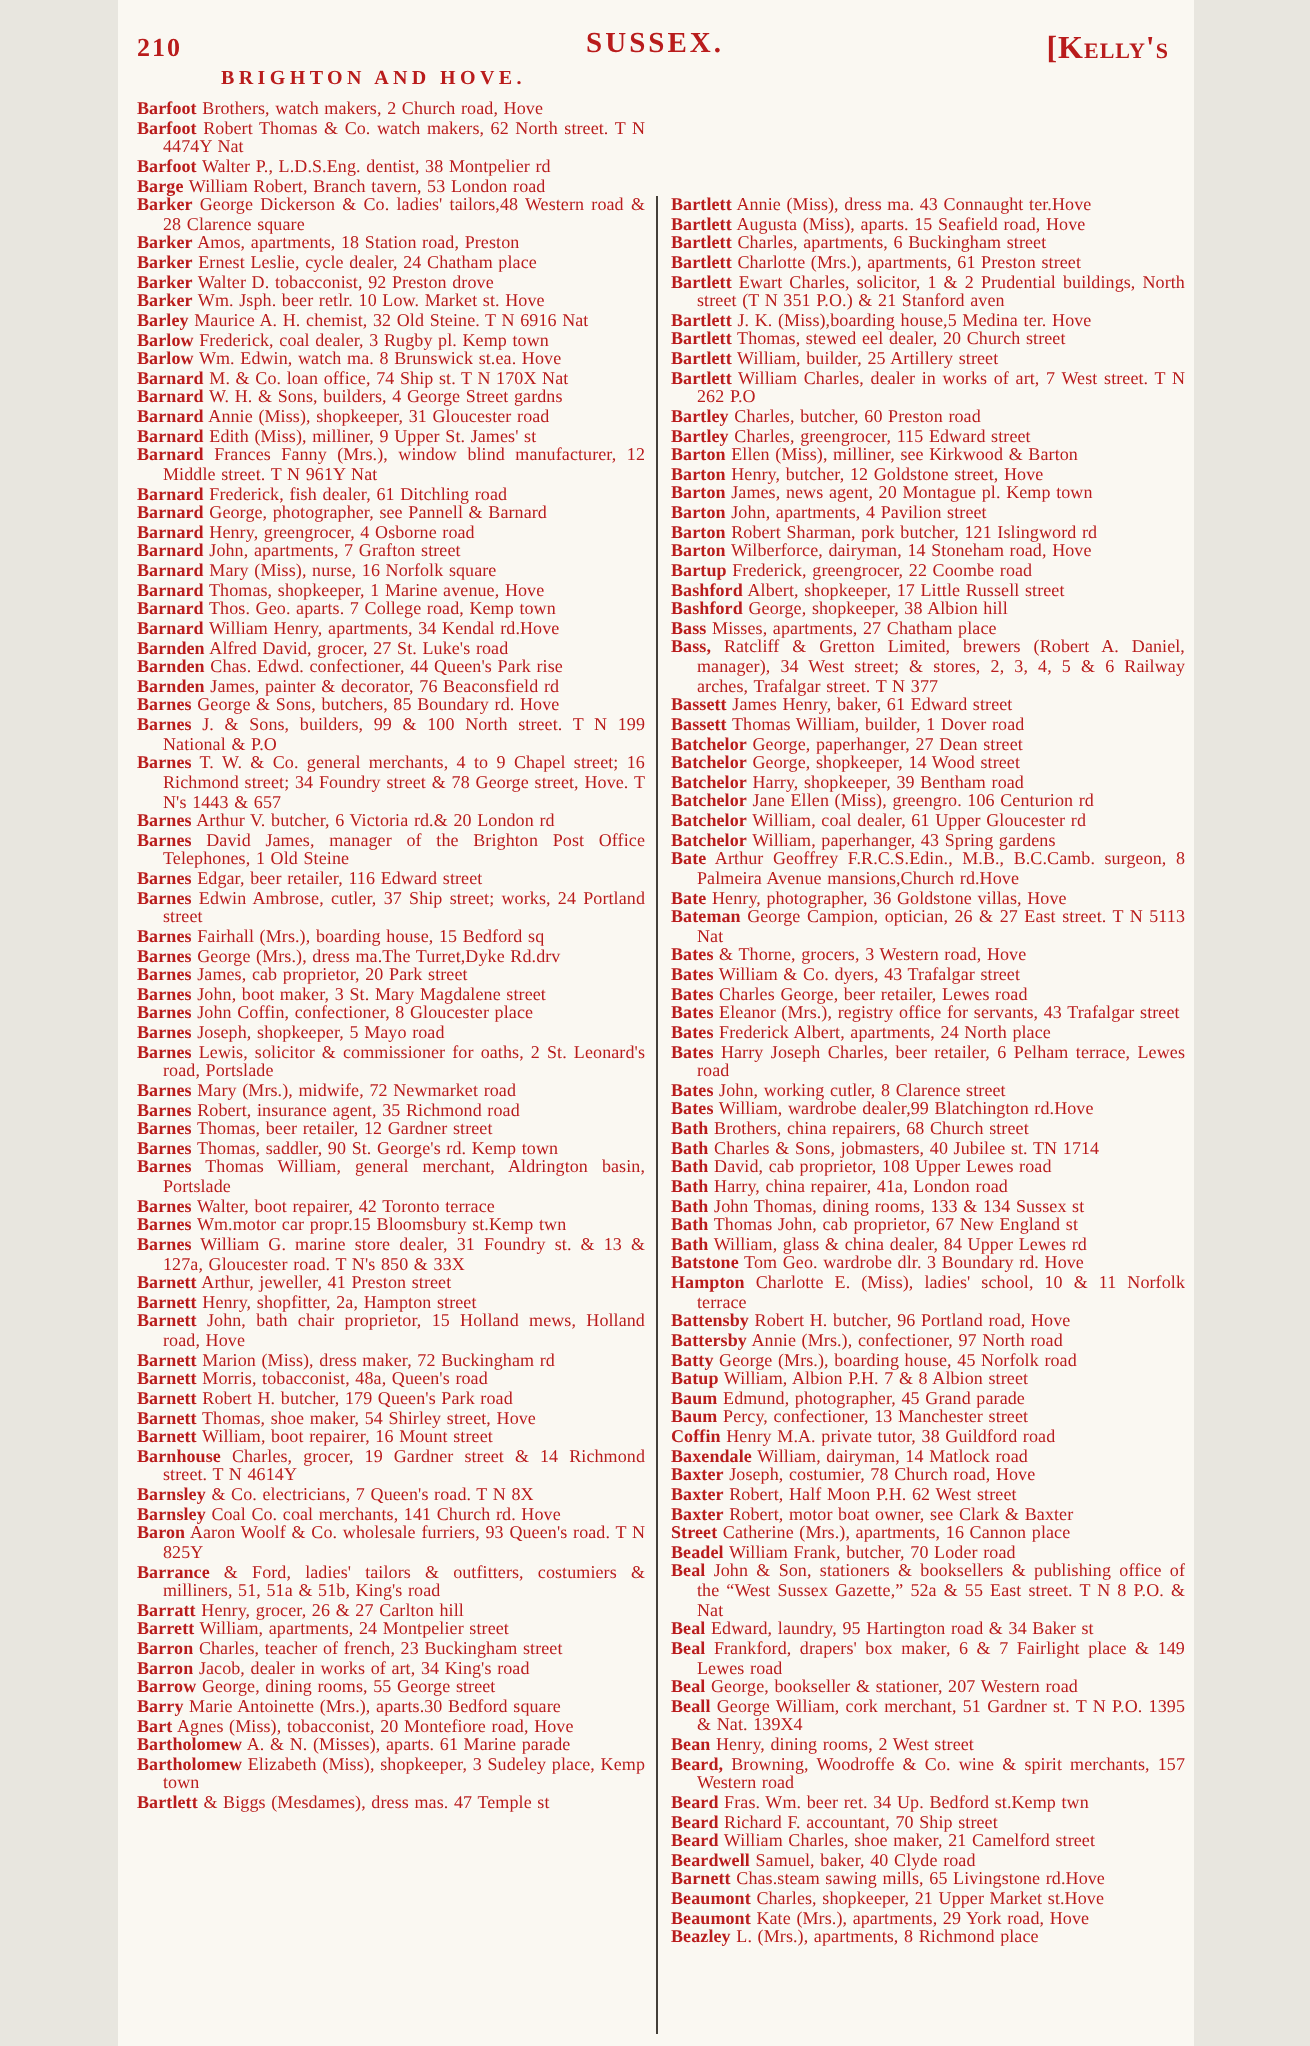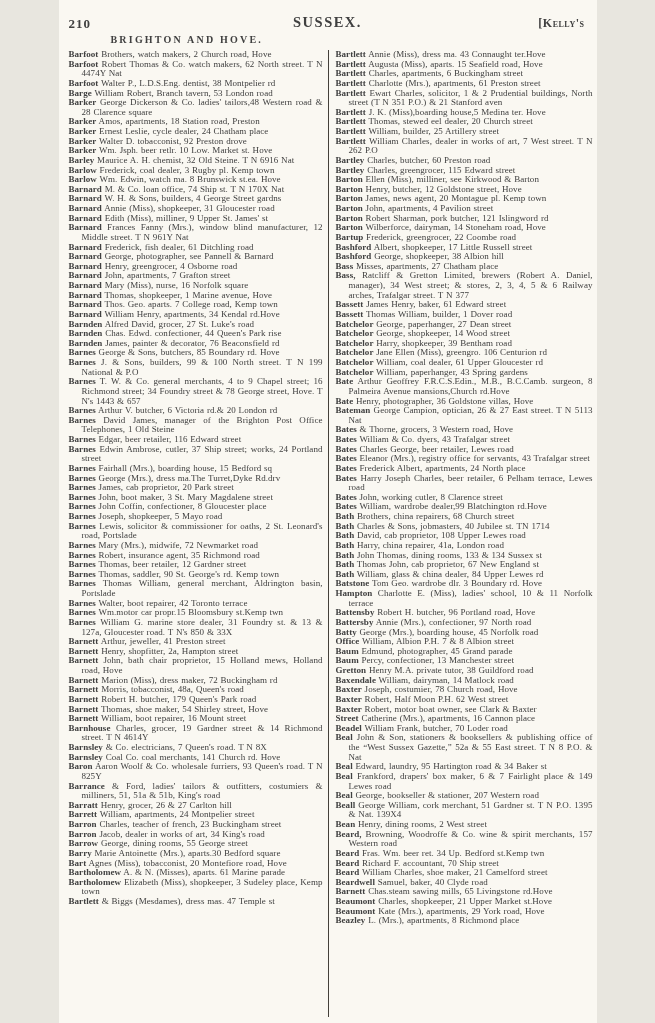--- a/index.html
+++ b/index.html
@@ -6,21 +6,21 @@
   body{
     background:#e8e6df;
     font-family:"Liberation Serif", serif;
   }
   .page{
     position:relative;
     width:538px;
     height:1023px;
     margin:0 auto;
     background:#faf8f2;
-    color:#404040;
+    color:#b91c1c;
     overflow:hidden;
     box-sizing:border-box;
   }
   
   .running-head{
     position:relative;
     height:26px;
     padding-top:14px;
     box-sizing:content-box;
   }
@@ -31,39 +31,39 @@
   .left-title{
     position:absolute; left:52px; top:34px;
     font-weight:bold; font-size:10px; letter-spacing:2.2px;
   }
   .center-title{
     position:absolute; left:50%; top:14px; transform:translateX(-50%);
     font-weight:bold; font-size:14.5px; letter-spacing:1.5px;
   }
   .right-title{
     position:absolute; right:12px; top:16px;
-    font-weight:bold; font-size:12px; font-variant:small-caps; letter-spacing:0.5px;
+    font-weight:bold; font-size:16px; font-variant:small-caps; letter-spacing:0.5px;
   }
   
   .columns{
     display:flex;
     margin-top:10px;
     height:967px;
     overflow:hidden;
     justify-content:center;
   }
   .col{
     width:50%;
     box-sizing:border-box;
     font-size:9px;
     line-height:9.62px;
     letter-spacing:0.05px;
   }
   .col-left{ padding:0 5px 0 10px; }
-  .col-right{ border-left:1px solid #44403a; padding:0 4px 0 7px; }
+  .col-right{ border-left:1px solid #44403a; padding:0 4px 0 7px;margin-top:48px; }
   .entry{
     text-align:justify;
     padding-left:13px;
     text-indent:-13px;
     word-spacing:0.5px;
   }
   .surname{ font-weight:bold; }
 </style>
 </head>
 <body>
@@ -198,24 +198,24 @@
         <div class="entry"><span class="surname">Bath</span> David, cab proprietor, 108 Upper Lewes road</div>
         <div class="entry"><span class="surname">Bath</span> Harry, china repairer, 41a, London road</div>
         <div class="entry"><span class="surname">Bath</span> John Thomas, dining rooms, 133 &amp; 134 Sussex st</div>
         <div class="entry"><span class="surname">Bath</span> Thomas John, cab proprietor, 67 New England st</div>
         <div class="entry"><span class="surname">Bath</span> William, glass &amp; china dealer, 84 Upper Lewes rd</div>
         <div class="entry"><span class="surname">Batstone</span> Tom Geo. wardrobe dlr. 3 Boundary rd. Hove</div>
         <div class="entry"><span class="surname">Hampton</span> Charlotte E. (Miss), ladies' school, 10 &amp; 11 Norfolk terrace</div>
         <div class="entry"><span class="surname">Battensby</span> Robert H. butcher, 96 Portland road, Hove</div>
         <div class="entry"><span class="surname">Battersby</span> Annie (Mrs.), confectioner, 97 North road</div>
         <div class="entry"><span class="surname">Batty</span> George (Mrs.), boarding house, 45 Norfolk road</div>
-        <div class="entry"><span class="surname">Office</span> William, Albion P.H. 7 &amp; 8 Albion street</div>
+        <div class="entry"><span class="surname">Batup</span> William, Albion P.H. 7 &amp; 8 Albion street</div>
         <div class="entry"><span class="surname">Baum</span> Edmund, photographer, 45 Grand parade</div>
         <div class="entry"><span class="surname">Baum</span> Percy, confectioner, 13 Manchester street</div>
-        <div class="entry"><span class="surname">Gretton</span> Henry M.A. private tutor, 38 Guildford road</div>
+        <div class="entry"><span class="surname">Coffin</span> Henry M.A. private tutor, 38 Guildford road</div>
         <div class="entry"><span class="surname">Baxendale</span> William, dairyman, 14 Matlock road</div>
         <div class="entry"><span class="surname">Baxter</span> Joseph, costumier, 78 Church road, Hove</div>
         <div class="entry"><span class="surname">Baxter</span> Robert, Half Moon P.H. 62 West street</div>
         <div class="entry"><span class="surname">Baxter</span> Robert, motor boat owner, see Clark &amp; Baxter</div>
         <div class="entry"><span class="surname">Street</span> Catherine (Mrs.), apartments, 16 Cannon place</div>
         <div class="entry"><span class="surname">Beadel</span> William Frank, butcher, 70 Loder road</div>
         <div class="entry"><span class="surname">Beal</span> John &amp; Son, stationers &amp; booksellers &amp; publishing office of the “West Sussex Gazette,” 52a &amp; 55 East street.  T N 8 P.O. &amp; Nat</div>
         <div class="entry"><span class="surname">Beal</span> Edward, laundry, 95 Hartington road &amp; 34 Baker st</div>
         <div class="entry"><span class="surname">Beal</span> Frankford, drapers' box maker, 6 &amp; 7 Fairlight place &amp; 149 Lewes road</div>
         <div class="entry"><span class="surname">Beal</span> George, bookseller &amp; stationer, 207 Western road</div>

